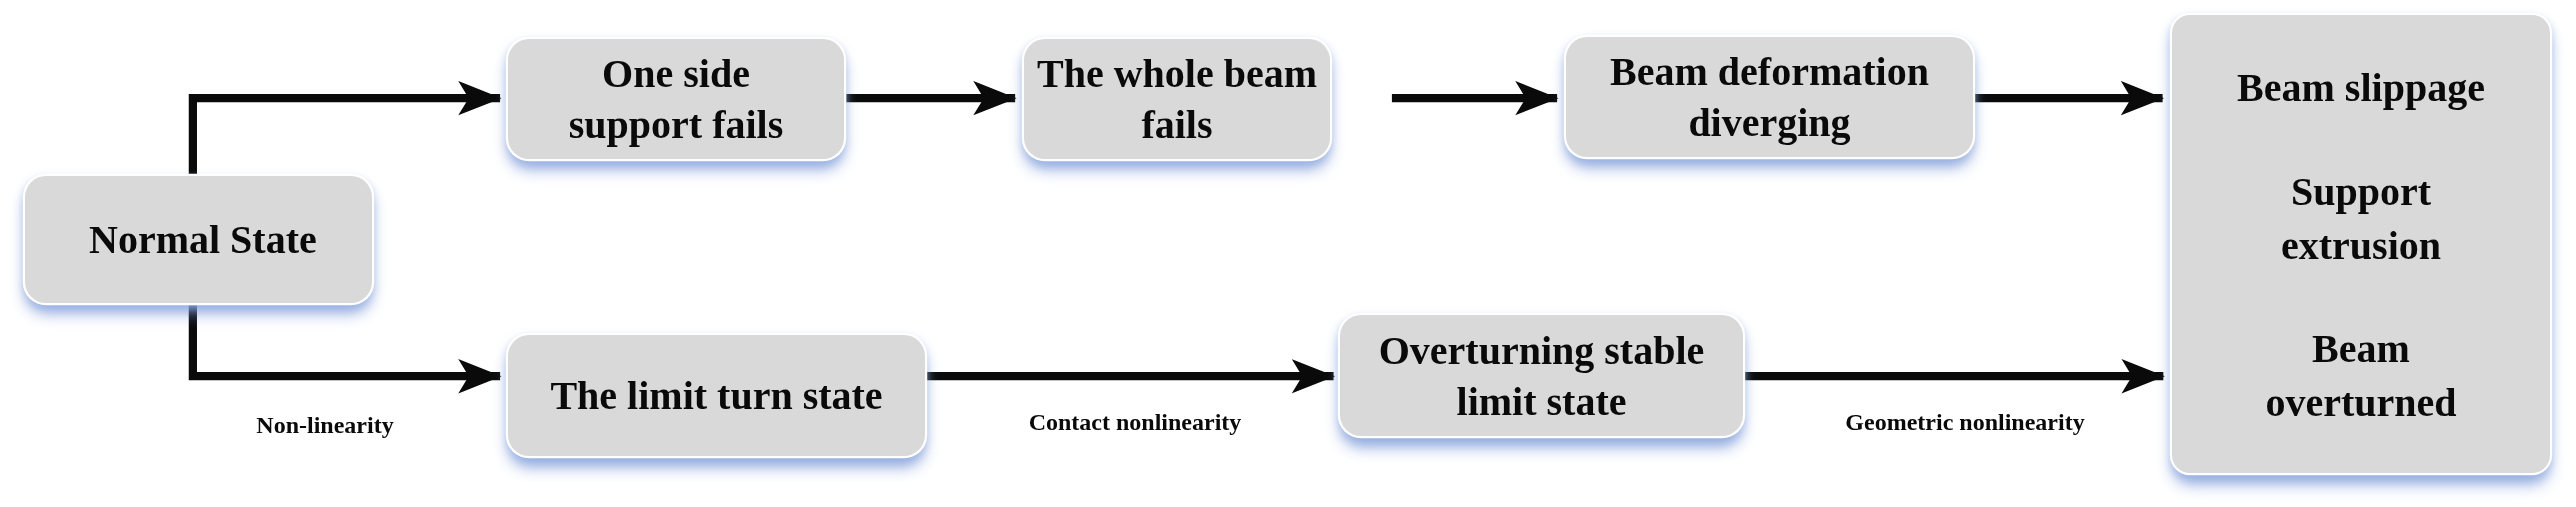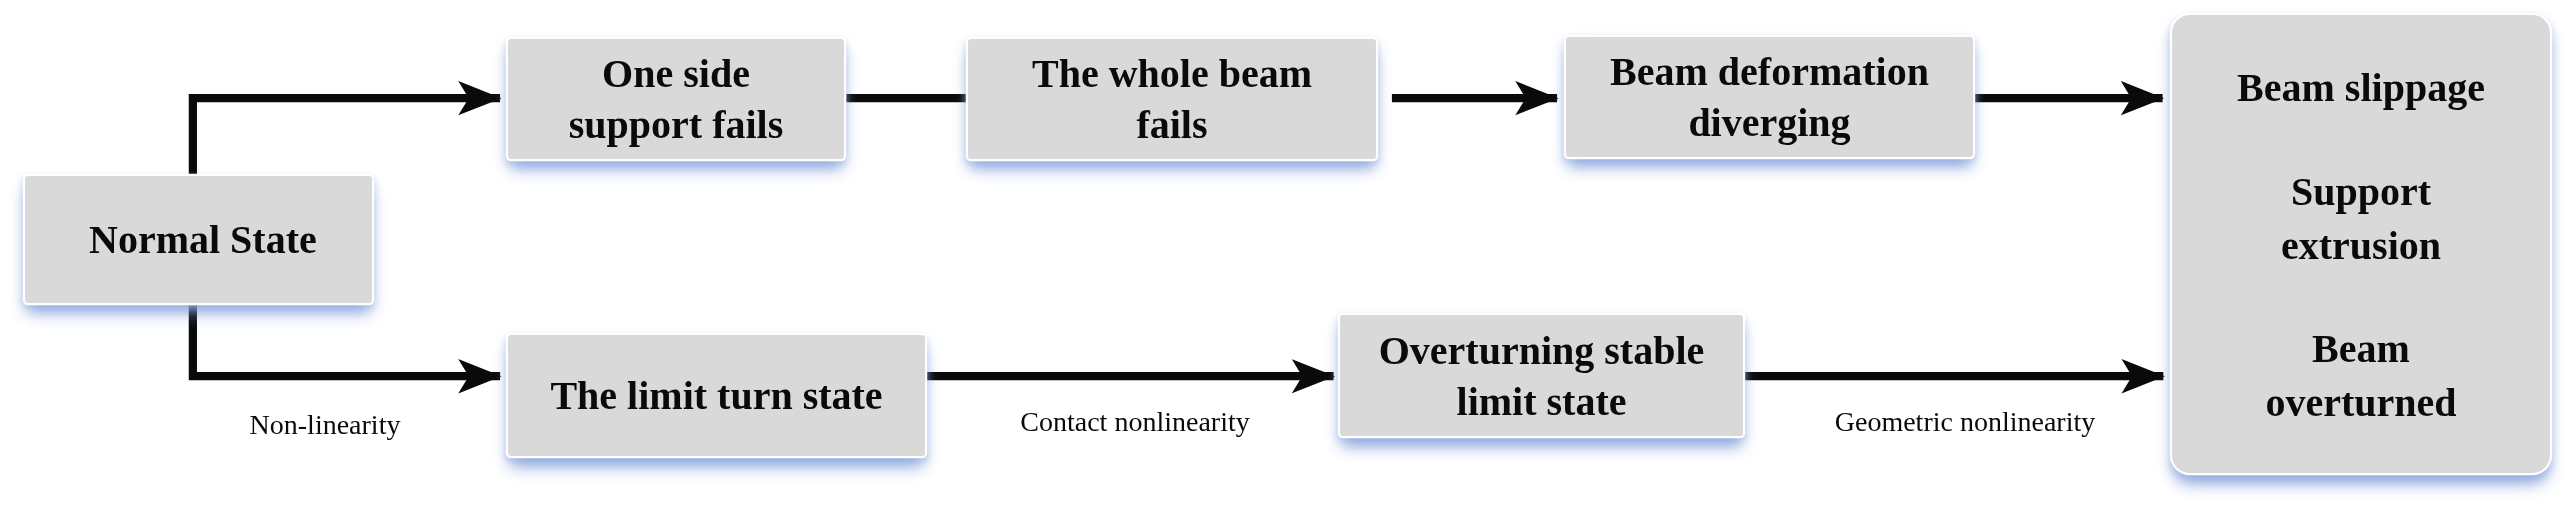--- a/index.html
+++ b/index.html
@@ -23,54 +23,54 @@
   }
   .connectors path{
     fill:none;
     stroke:var(--arrow-color);
     stroke-width:11;
     stroke-linejoin:miter;
   }
   .node{
     position:absolute;
     background:var(--node-fill);
-    border-radius:3px;
+    border-radius:21px;
     display:flex;align-items:center;justify-content:center;
     text-align:center;
     color:var(--node-text);
     font-weight:bold;
     font-size:40px;
     line-height:51px;
     white-space:pre-line;
     box-shadow:
       0 0 0 2.2px #ffffff,
       0 3px 7.5px 1.5px rgba(160,185,232,0.55),
       0 11.2px 16.4px -2.2px rgba(118,148,214,0.9);
   }
   .node-normal{left:25.4px;top:176px;width:347px;height:127px;padding-left:8px;}
   .node-one-side{left:508px;top:39px;width:336px;height:120px;}
-  .node-whole-beam{left:968px;top:39px;width:408px;height:120px;}
+  .node-whole-beam{left:1024px;top:39px;width:306px;height:120px;}
   .node-beam-deformation{left:1566px;top:37px;width:407px;height:120px;}
   .node-limit-turn{left:508px;top:315px;width:417px;height:121px;margin-top:20px;}
   .node-overturning{left:1340px;top:315px;width:403px;height:121px;}
   .node-outcome{
     left:2172px;top:15px;width:378px;height:458px;
     border-radius:18px;
     flex-direction:column;
     justify-content:space-between;
     padding:46px 9px 43px 9px;
     line-height:54px;
   }
   .outcome-line{white-space:pre-line;}
   .edge-label{
     position:absolute;
     transform:translate(-50%,-50%);
     color:var(--node-text);
-    font-weight:normal;
-    font-size:28px;
+    font-weight:bold;
+    font-size:24px;
     white-space:nowrap;
   }
   .label-nonlinearity{left:325px;top:425px;}
   .label-contact{left:1135px;top:422px;}
   .label-geometric{left:1965px;top:422px;}
 </style>
 </head>
 <body>
 
 <div class="canvas">

